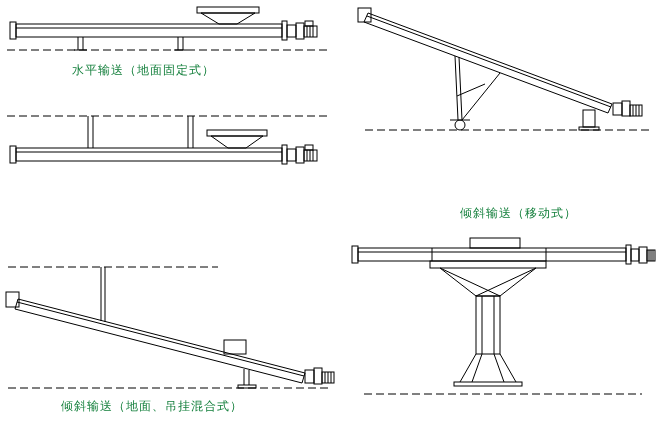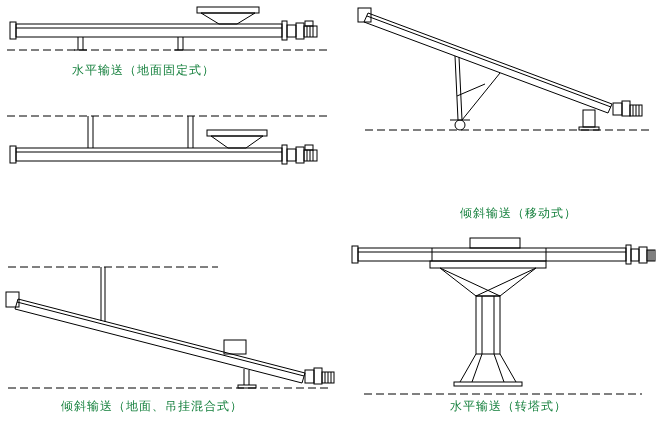--- a/index.html
+++ b/index.html
@@ -206,15 +206,14 @@
         <line x1="134" y1="60" x2="134" y2="118"></line>
         <line x1="146" y1="60" x2="146" y2="118"></line>
         <line x1="128" y1="118" x2="112" y2="146"></line>
         <line x1="152" y1="118" x2="168" y2="146"></line>
         <line x1="134" y1="118" x2="124" y2="146"></line>
         <line x1="146" y1="118" x2="156" y2="146"></line>
         <rect x="106" y="146" width="68" height="4"></rect>
       </g>
     </svg>
   </div>
-  <div class="caption" style="left:407px;top:398px;width:160px;">水平输送（转塔式）</div>
 
 </div>
 
 </body></html>

